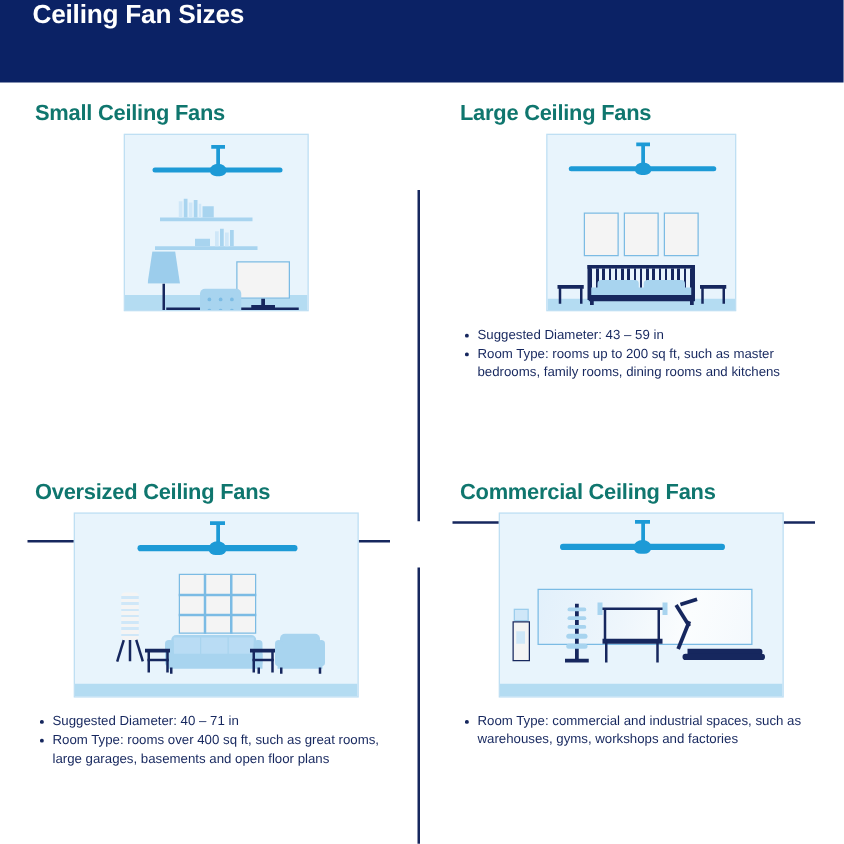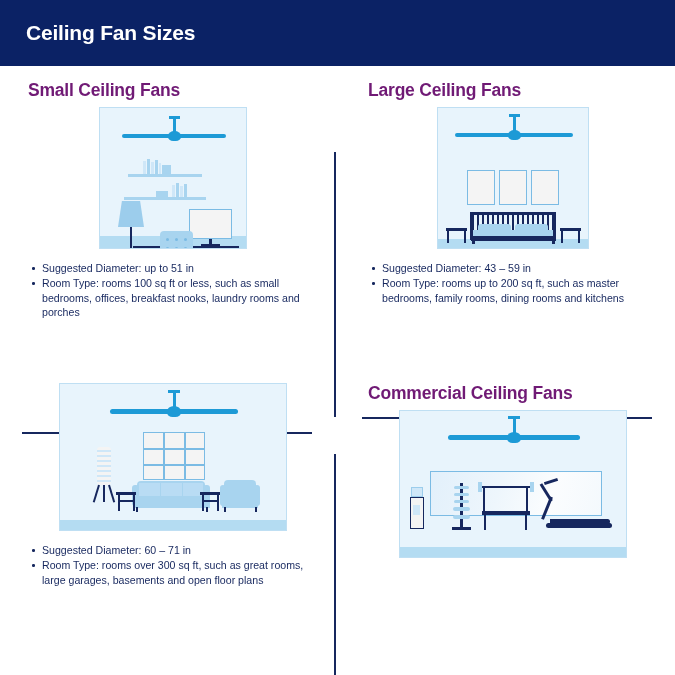--- a/index.html
+++ b/index.html
@@ -9,21 +9,20 @@
     font-family: "Liberation Sans", sans-serif;
     overflow: hidden;
   }
   .page { position: relative; width: 675px; height: 675px; background:#fff; }
 
   
   .header {
     height: 66px;
     background: #0b2265;
     display: flex;
-    align-items: center;
     padding-left: 26px;
   }
   .header h1 {
     color: #ffffff;
     font-size: 21px;
     font-weight: 700;
     letter-spacing: -0.2px;
   }
 
   
@@ -35,21 +34,21 @@
   .quad {
     position: absolute;
     width: 330px;
   }
   .q-tl { left: 8px;   top: 14px;  }
   .q-tr { left: 348px; top: 14px;  }
   .q-bl { left: 8px;   top: 317px; }
   .q-br { left: 348px; top: 317px; }
 
   .quad-title {
-    color: #701a75;
+    color: #0f766e;
     font-size: 17.5px;
     font-weight: 700;
     letter-spacing: -0.2px;
     margin-left: 20px;
     margin-bottom: 6px;
   }
 
   
   .scene-wrap {
     display: flex;
@@ -208,24 +207,20 @@
           <div class="obj" style="left:66px;top:130px;width:3px;height:3px;background:#7bbbe4;border-radius:50%;"></div>
           <div class="obj" style="left:75px;top:130px;width:3px;height:3px;background:#7bbbe4;border-radius:50%;"></div>
           <div class="obj" style="left:84px;top:130px;width:3px;height:3px;background:#7bbbe4;border-radius:50%;"></div>
           <div class="obj" style="left:66px;top:139px;width:3px;height:3px;background:#7bbbe4;border-radius:50%;"></div>
           <div class="obj" style="left:75px;top:139px;width:3px;height:3px;background:#7bbbe4;border-radius:50%;"></div>
           <div class="obj" style="left:84px;top:139px;width:3px;height:3px;background:#7bbbe4;border-radius:50%;"></div>
 
         </div>
       </div>
 
-      <ul class="bullets">
-        <li>Suggested Diameter: up to 51 in</li>
-        <li>Room Type: rooms 100 sq ft or less, such as small bedrooms, offices, breakfast nooks, laundry rooms and porches</li>
-      </ul>
     </div>
 
     <div class="quad q-tr">
       <div class="quad-title">Large Ceiling Fans</div>
 
       <div class="scene-wrap">
         <div class="scene wide">
           <div class="floor" style="height:9px"></div>
 
           <div class="fan" style="left:0;top:6px;width:152px;height:32px;">
@@ -263,20 +258,21 @@
         </div>
       </div>
 
       <ul class="bullets">
         <li>Suggested Diameter: 43 – 59 in</li>
         <li>Room Type: rooms up to 200 sq ft, such as master bedrooms, family rooms, dining rooms and kitchens</li>
       </ul>
     </div>
 
     <div class="quad q-bl">
+      <div class="quad-title">Oversized Ceiling Fans</div>
 
       <div class="scene-wrap">
         <div class="scene lg">
           <div class="floor" style="height:10px"></div>
 
           <div class="fan" style="left:0;top:6px;width:228px;height:32px;">
             <div class="mount" style="width:12px;margin-left:-6px;top:0;"></div>
             <div class="rod" style="height:18px;top:1px;"></div>
             <div class="hub" style="width:14px;height:11px;margin-left:-7px;top:16px;"></div>
             <div class="blade l" style="left:50px;top:19px;width:62px;height:4.5px;"></div>
@@ -317,22 +313,22 @@
           <div class="obj navy" style="left:58px;top:116px;width:17px;height:1.6px;"></div>
 
           <div class="obj navy" style="left:140px;top:108px;width:20px;height:2.5px;"></div>
           <div class="obj navy" style="left:142px;top:110px;width:2px;height:17px;"></div>
           <div class="obj navy" style="left:157px;top:110px;width:2px;height:17px;"></div>
           <div class="obj navy" style="left:142px;top:116px;width:17px;height:1.6px;"></div>
         </div>
       </div>
 
       <ul class="bullets">
-        <li>Suggested Diameter: 60 – 71 in</li>
-        <li>Room Type: rooms over 300 sq ft, such as great rooms, large garages, basements and open floor plans</li>
+        <li>Suggested Diameter: 40 – 71 in</li>
+        <li>Room Type: rooms over 400 sq ft, such as great rooms, large garages, basements and open floor plans</li>
       </ul>
     </div>
 
     <div class="quad q-br">
       <div class="quad-title">Commercial Ceiling Fans</div>
 
       <div class="scene-wrap">
         <div class="scene lg">
           <div class="floor" style="height:10px"></div>
 
@@ -370,17 +366,18 @@
 
           <div class="obj navy" style="left:150px;top:70px;width:3px;height:20px;transform:rotate(-32deg);transform-origin:bottom center;"></div>
           <div class="obj navy" style="left:144px;top:69px;width:14px;height:3px;transform:rotate(-18deg);"></div>
           <div class="obj navy" style="left:150px;top:86px;width:3px;height:24px;transform:rotate(22deg);transform-origin:top center;"></div>
           <div class="obj navy" style="left:150px;top:108px;width:60px;height:5px;border-radius:0 6px 6px 0;"></div>
           <div class="obj navy" style="left:146px;top:112px;width:66px;height:5px;border-radius:8px;"></div>
         </div>
       </div>
 
       <ul class="bullets">
+        <li>Room Type: commercial and industrial spaces, such as warehouses, gyms, workshops and factories</li>
       </ul>
     </div>
 
   </div>
 </div>
 
 </body></html>

